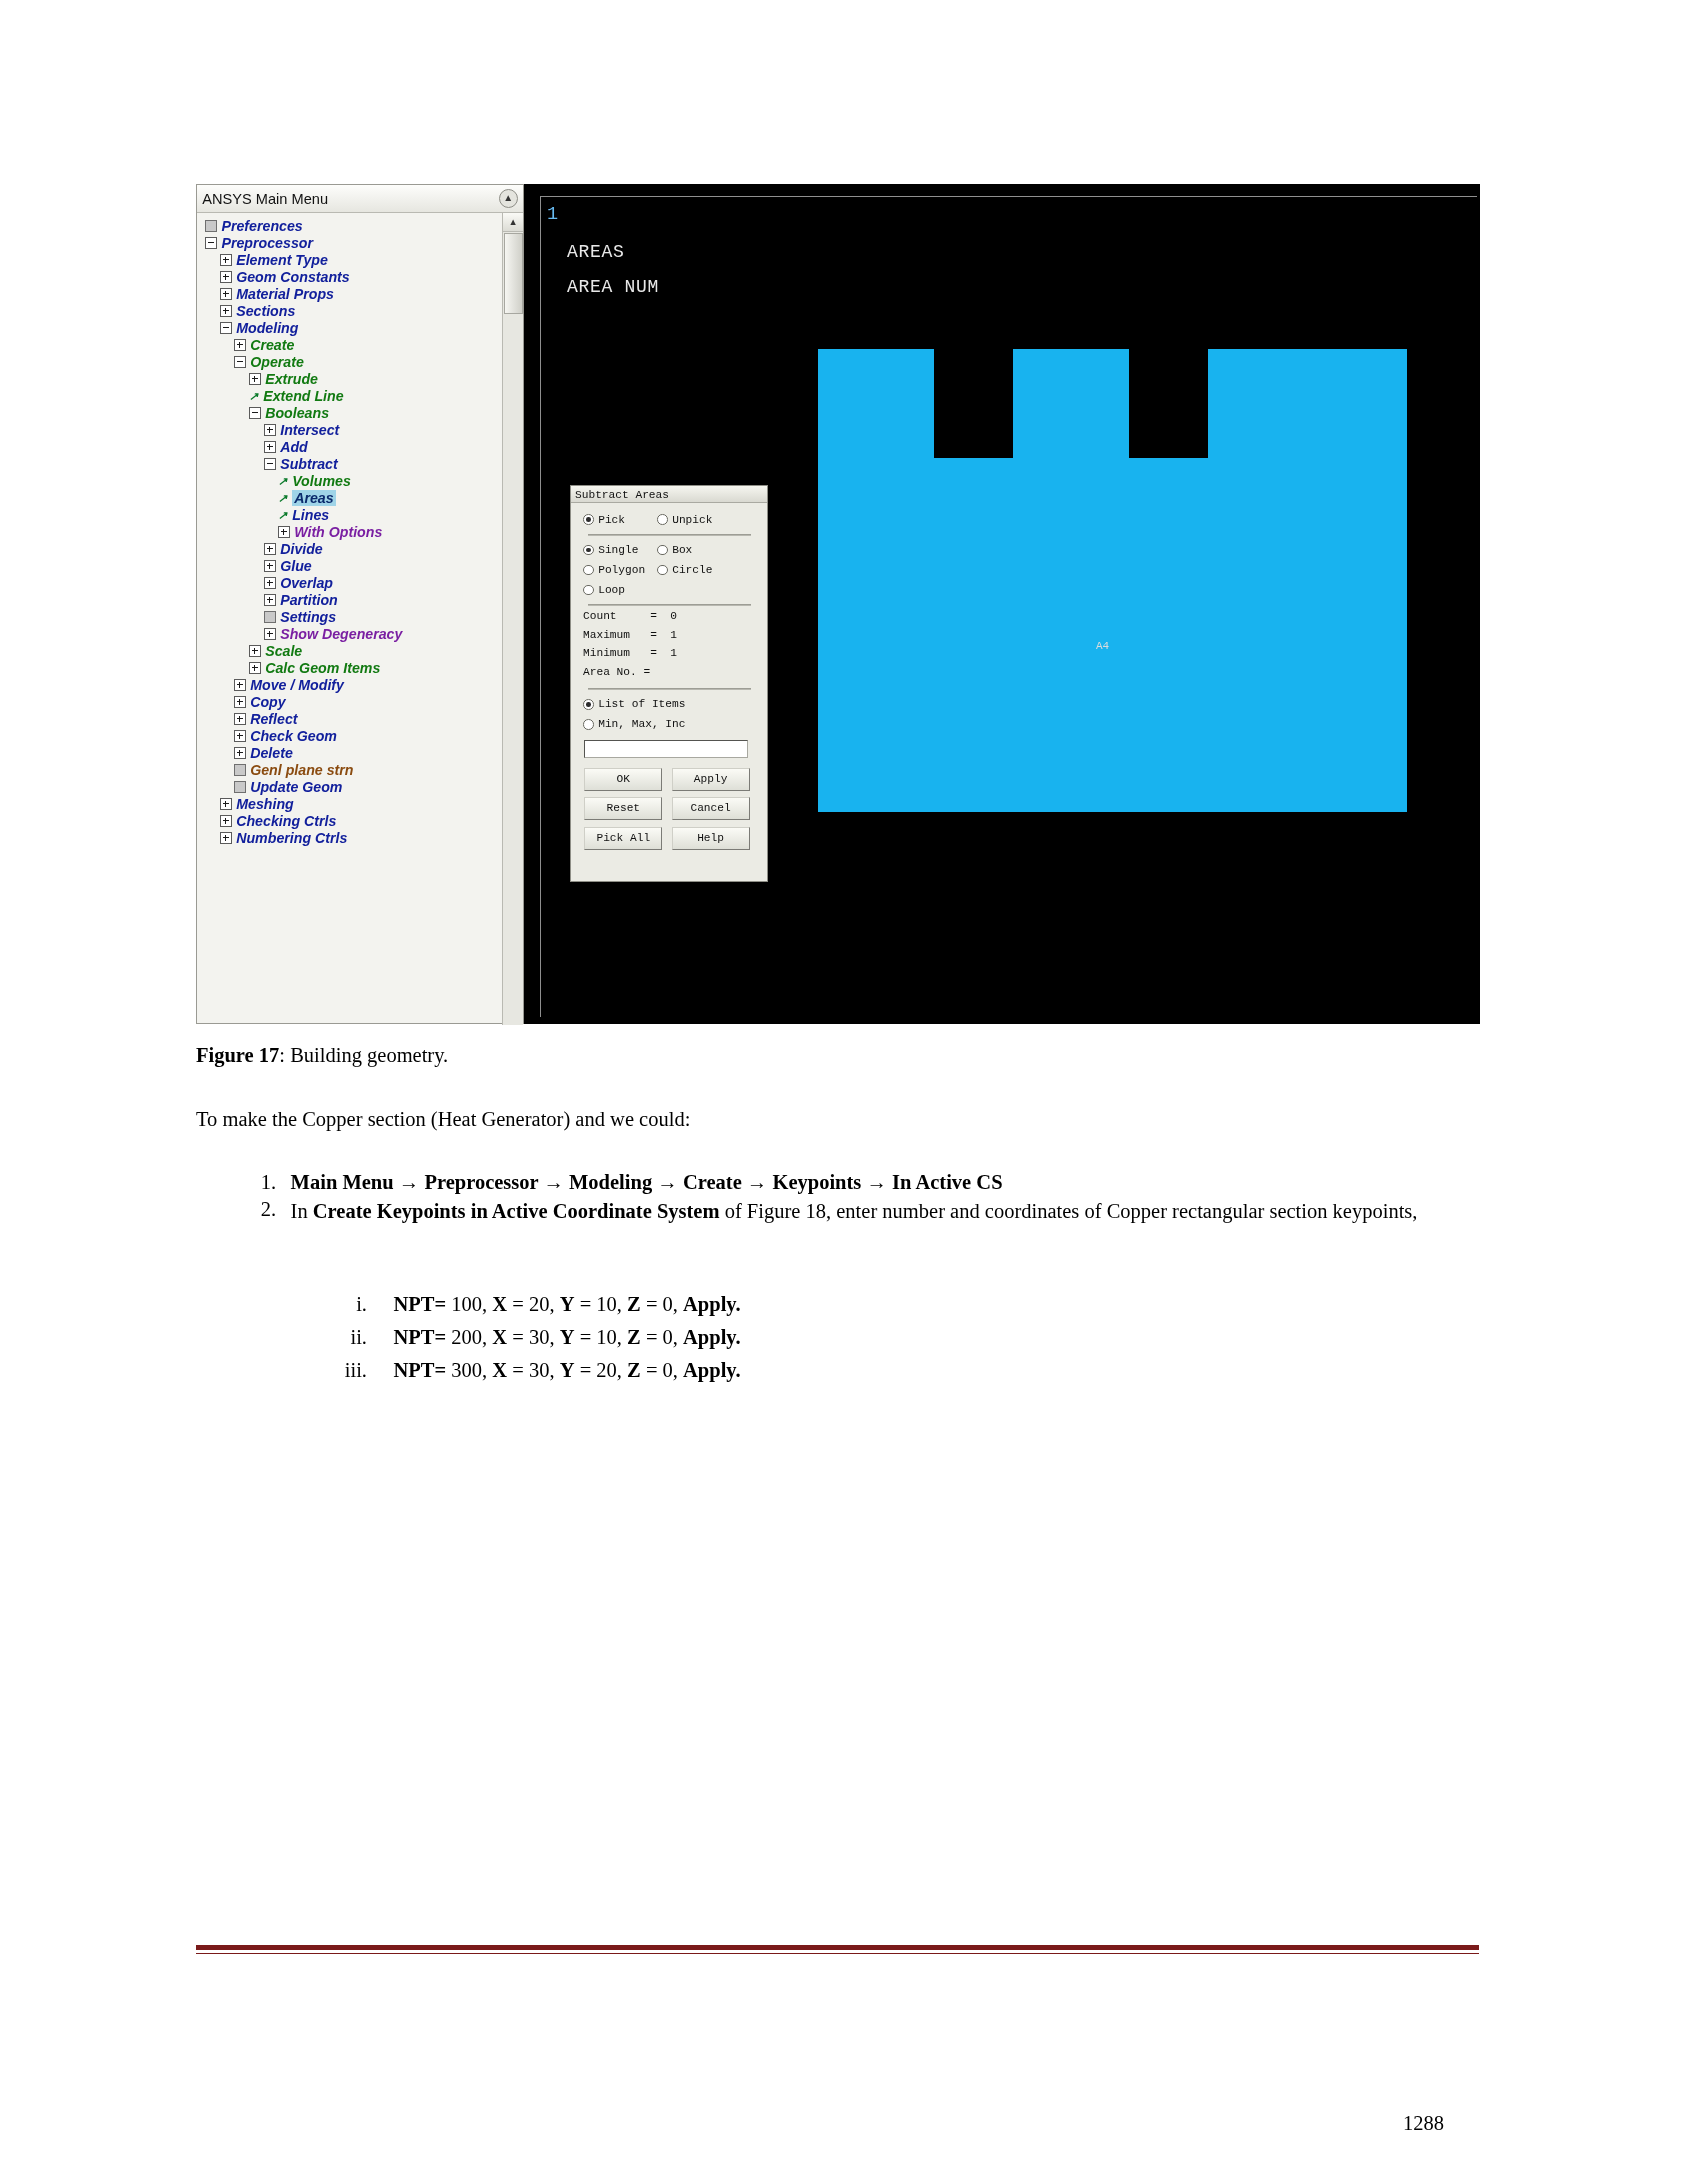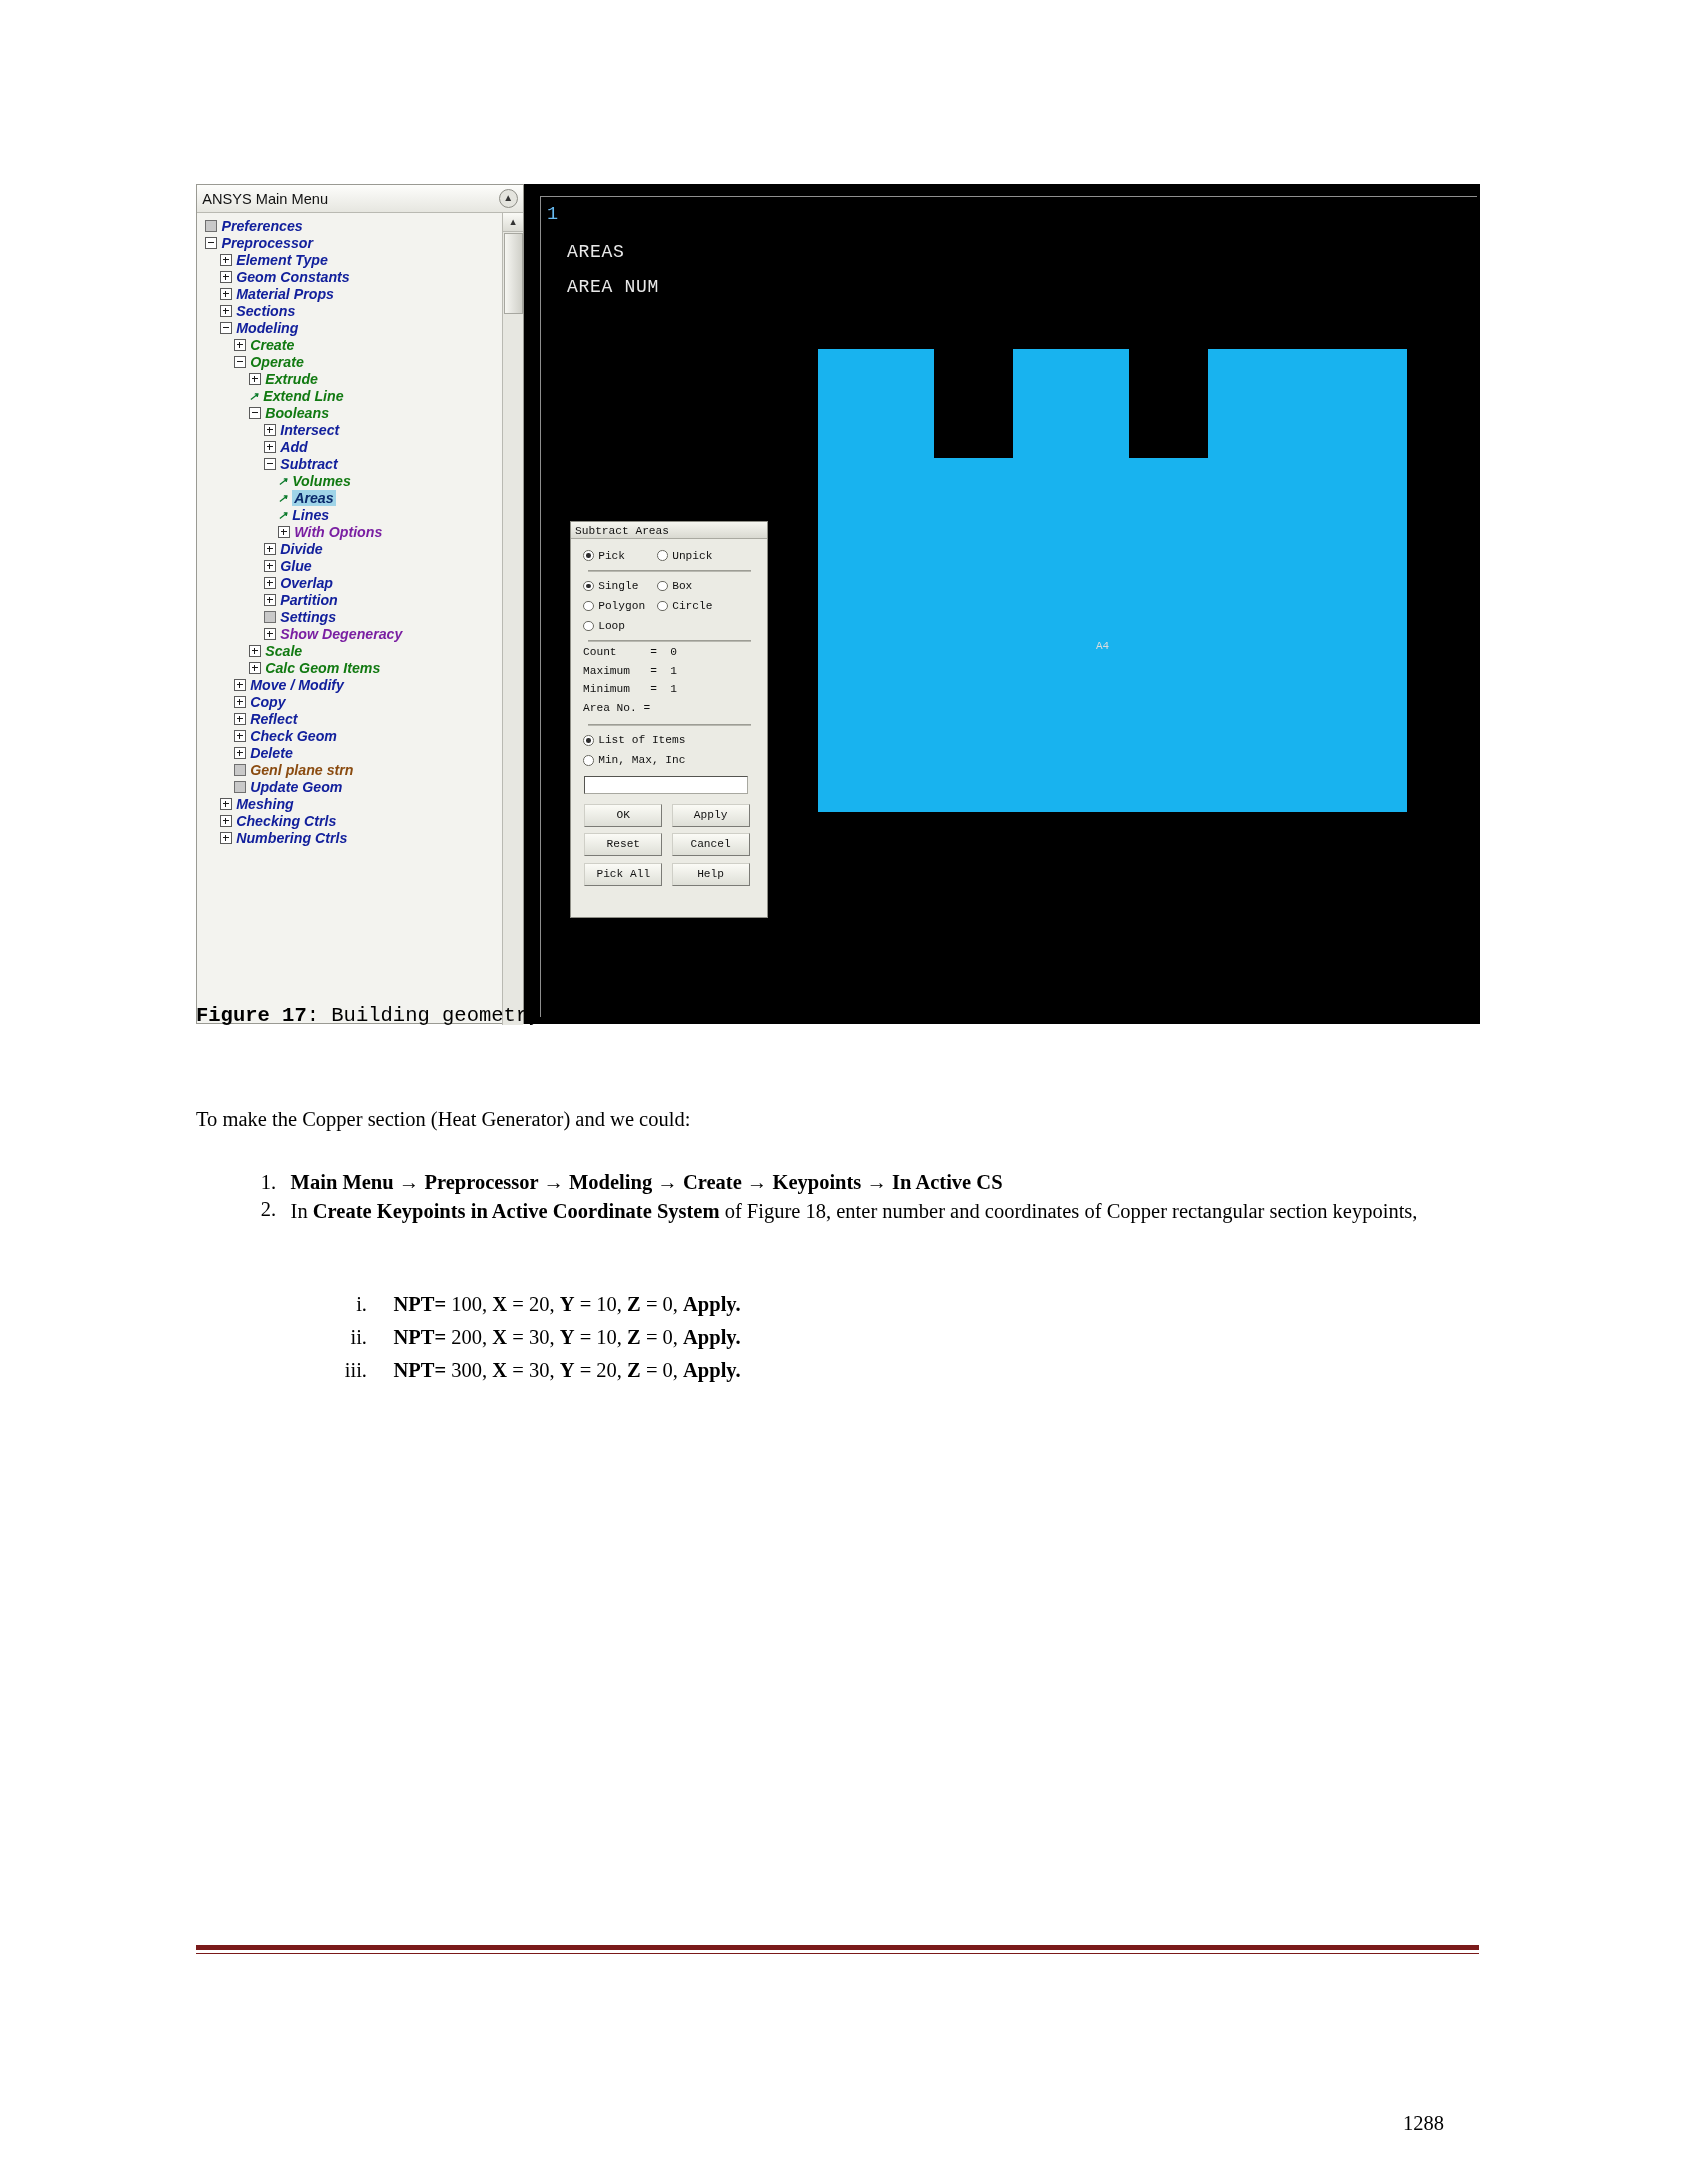--- a/index.html
+++ b/index.html
@@ -214,21 +214,20 @@
   
   .dialog {
     position: absolute;
     left: 374px; top: 301px;
     width: 198px; height: 397px;
     background: #ebebe4;
     border: 1.3px solid #8e8e86;
     box-shadow: 2px 2px 2.6px rgba(0,0,0,.45);
     box-sizing: border-box;
     font-family: "Liberation Mono", monospace;
-    margin-top: 36px;
   }
   .dialog-title {
     height: 17px;
     background: linear-gradient(#f6f6f0,#d9d9d1);
     border-bottom: 0.7px solid #a9a9a1;
     font-size: 11.2px;
     color: #111;
     padding: 2.6px 0 0 4px;
     box-sizing: border-box;
   }
@@ -289,24 +288,23 @@
     background: linear-gradient(#fbfbf6,#dedfd7);
     border: 1.3px outset #cfcfc7;
     font-family: "Liberation Mono", monospace;
     font-size: 11.2px;
     color: #111;
     text-align: center;
     line-height: 20px;
   }
   .caption {
     position: absolute;
-    left: 196px; top: 1004px;
+    left: 196px; top: 1044px;
     font-size: 20.5px;
     color: #000;
-    font-family: Liberation Mono, monospace;
   }
   .caption b { font-weight: bold; }
   .para {
     position: absolute;
     left: 196px;
     font-size: 20.5px;
     color: #000;
   }
   .p1 { top: 1108px; }
 

